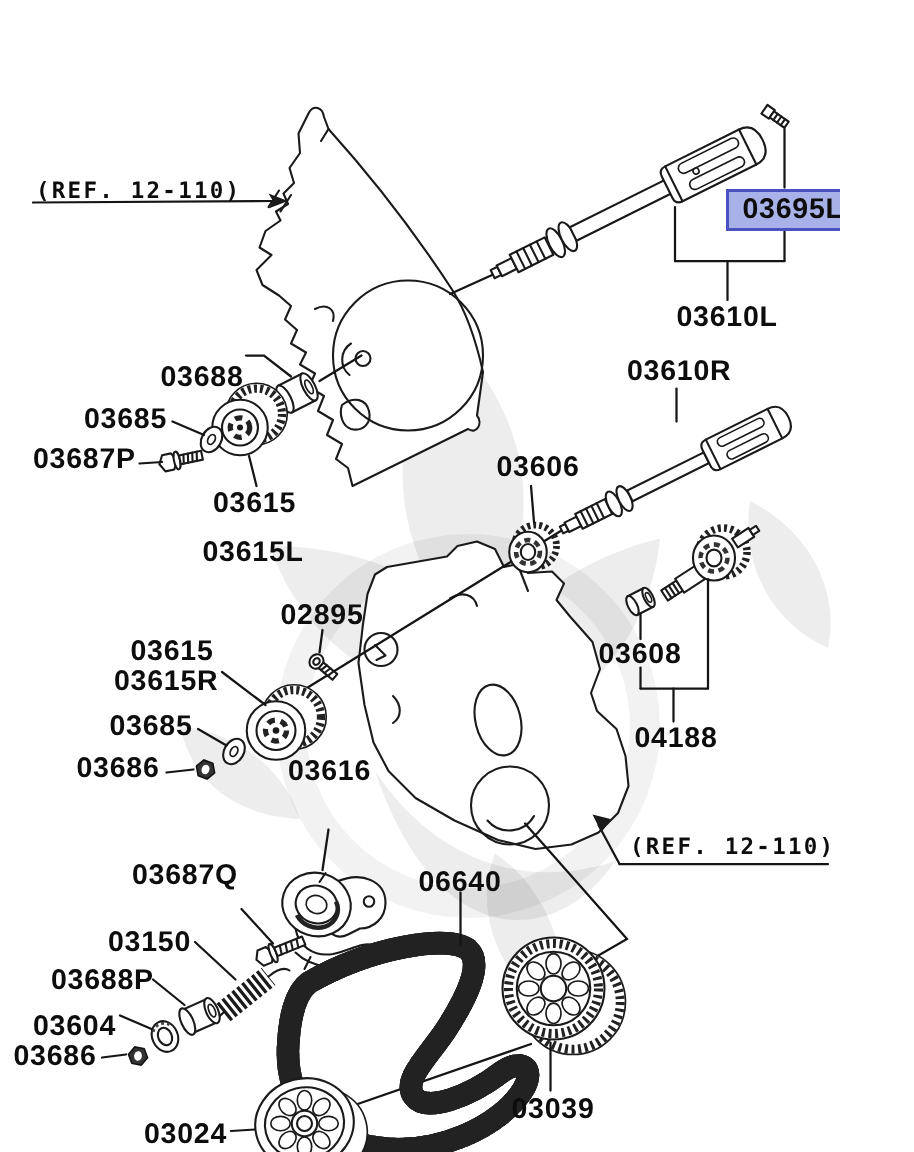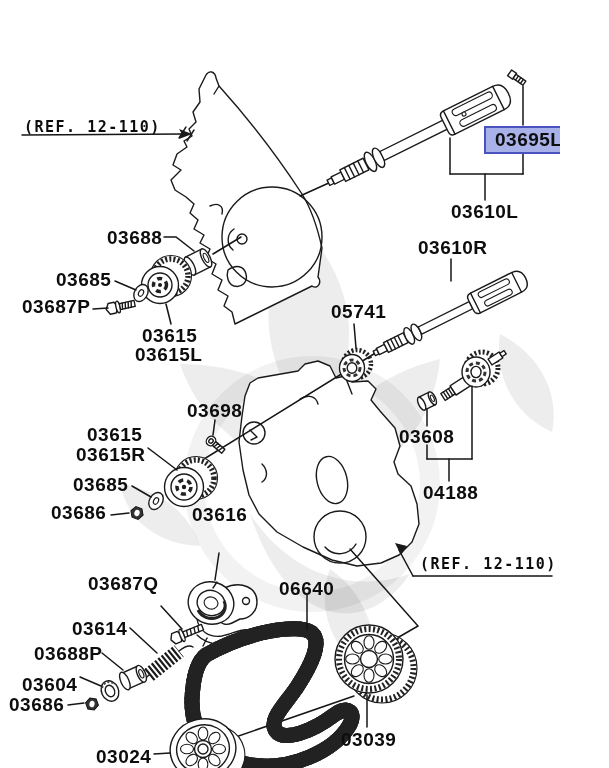--- a/index.html
+++ b/index.html
@@ -355,40 +355,40 @@
 </svg>
 
   <div class="lbl ref" style="left:24px;top:84px">(REF. 12-110)</div>
 
   <div class="lbl" style="left:484px;top:92px">
     <span class="hl" style="background: rgb(169, 178, 232); border-color: rgb(74, 82, 192);">03695L</span>
   </div>
 
   <div class="lbl" style="left:451px;top:168px">03610L</div>
   <div class="lbl" style="left:418px;top:204px">03610R</div>
-  <div class="lbl" style="left:107px;top:194px">03688</div>
+  <div class="lbl" style="left:107px;top:208px">03688</div>
   <div class="lbl" style="left:56px;top:236px">03685</div>
   <div class="lbl" style="left:22px;top:263px">03687P</div>
   <div class="lbl" style="left:142px;top:292px">03615</div>
-  <div class="lbl" style="left:135px;top:311px">03615L</div>
-  <div class="lbl" style="left:331px;top:268px">05741</div>
-  <div class="lbl" style="left:187px;top:367px">03698</div>
+  <div class="lbl" style="left:135px;top:325px">03615L</div>
+  <div class="lbl" style="left:331px;top:268px">03606</div>
+  <div class="lbl" style="left:187px;top:367px">02895</div>
   <div class="lbl" style="left:399px;top:393px">03608</div>
   <div class="lbl" style="left:423px;top:449px">04188</div>
   <div class="lbl" style="left:87px;top:391px">03615</div>
   <div class="lbl" style="left:76px;top:411px">03615R</div>
   <div class="lbl" style="left:73px;top:441px">03685</div>
   <div class="lbl" style="left:51px;top:469px">03686</div>
   <div class="lbl" style="left:192px;top:471px">03616</div>
 
   <div class="lbl ref" style="left:420px;top:521px">(REF. 12-110)</div>
 
   <div class="lbl" style="left:88px;top:540px">03687Q</div>
   <div class="lbl" style="left:279px;top:545px">06640</div>
-  <div class="lbl" style="left:72px;top:585px">03614</div>
+  <div class="lbl" style="left:72px;top:585px">03150</div>
   <div class="lbl" style="left:34px;top:610px">03688P</div>
   <div class="lbl" style="left:22px;top:641px">03604</div>
   <div class="lbl" style="left:9px;top:661px">03686</div>
   <div class="lbl" style="left:96px;top:713px">03024</div>
   <div class="lbl" style="left:341px;top:696px">03039</div>
 
   <div class="lbl num" style="left:495px;top:739px">500011</div>
 </div>
 
 </body></html>

